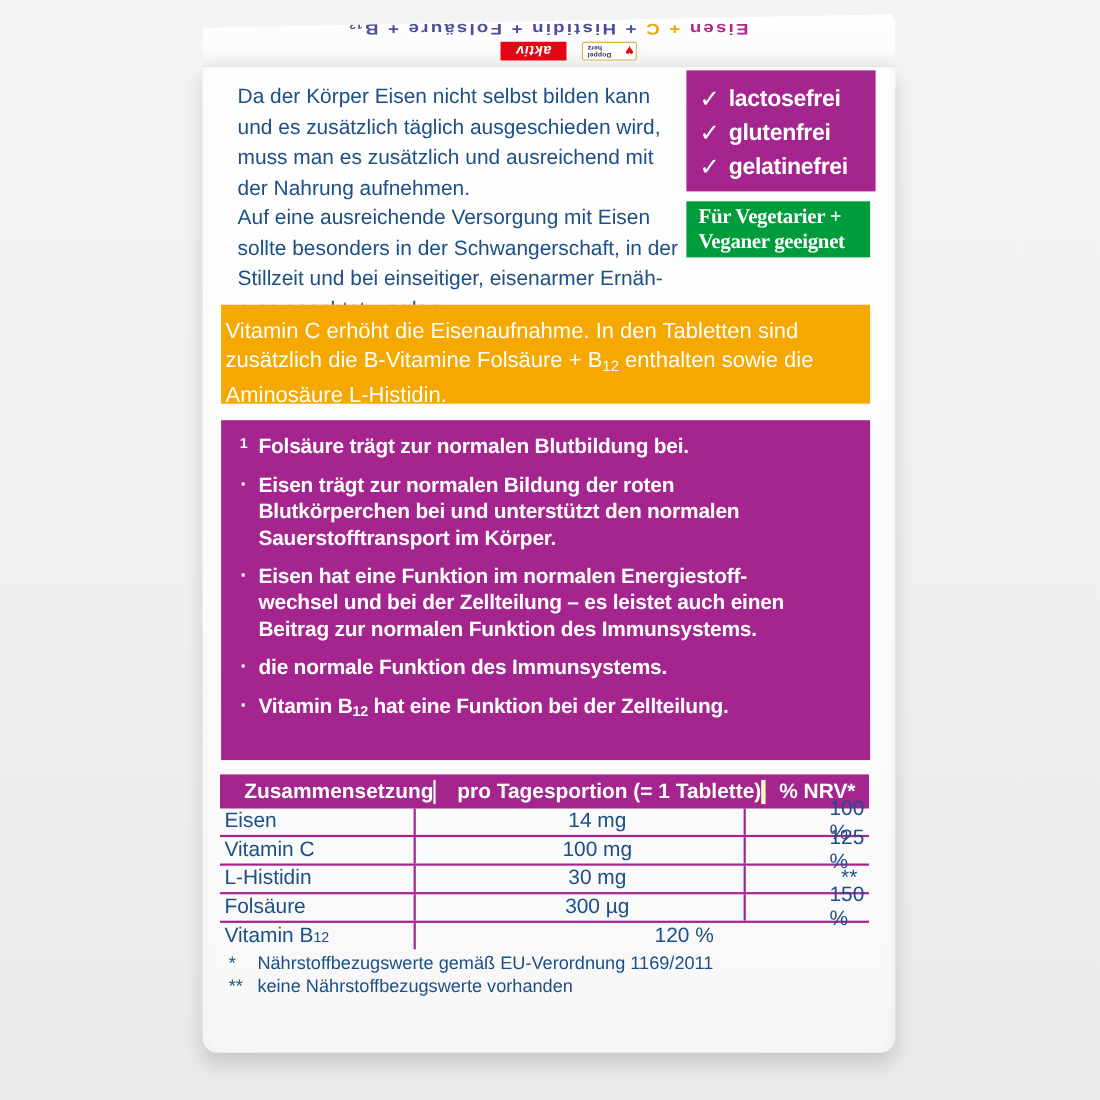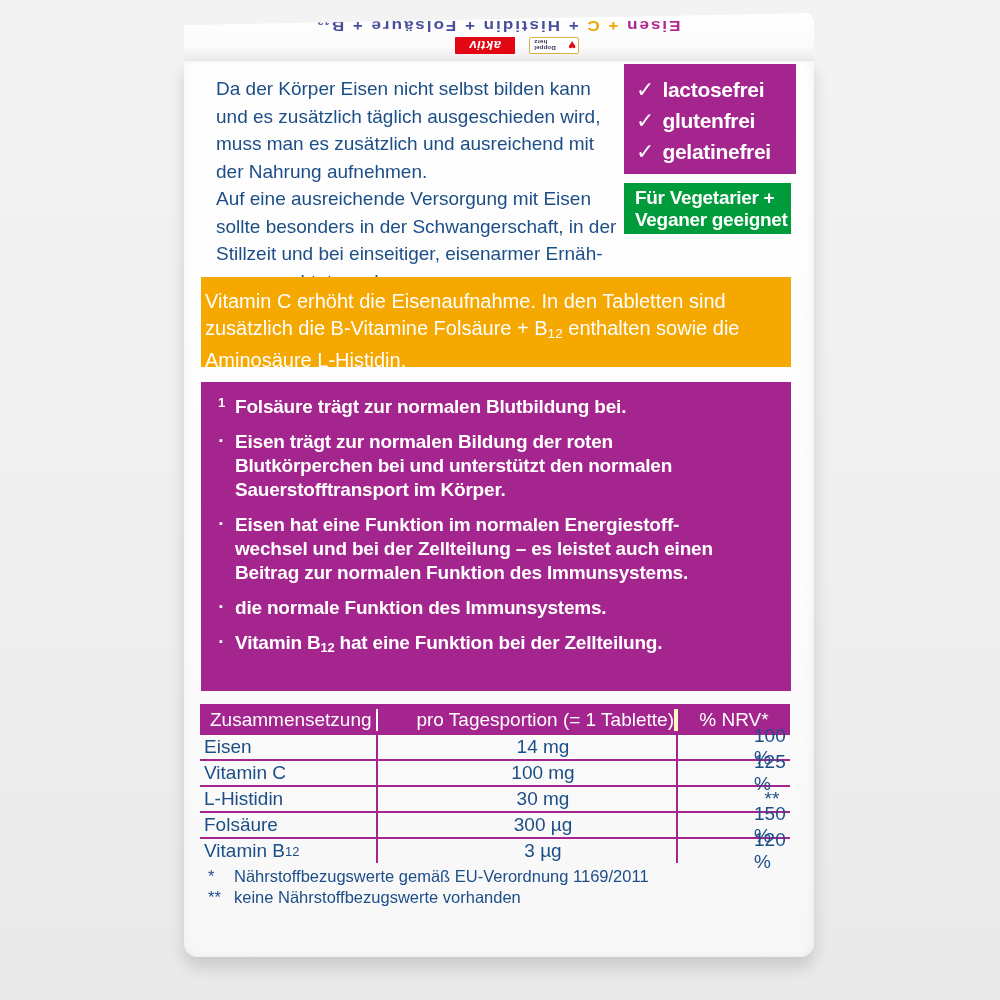--- a/index.html
+++ b/index.html
@@ -28,34 +28,34 @@
     border-radius:0 0 14px 14px;border-top:1px solid #e6e6e6;box-sizing:border-box;
     box-shadow:0 10px 16px rgba(0,0,0,.14),inset -4px 0 8px rgba(0,0,0,.03),inset 4px 0 8px rgba(0,0,0,.02);}
   .intro{position:absolute;left:32px;top:14px;width:412px;color:#1c4e87;
     font-size:19px;line-height:27.5px;font-weight:500;}
   .claims-box{position:absolute;left:440px;top:3px;width:172px;height:110px;
     background:#a5258e;box-sizing:border-box;padding:10px 0 0 12px;}
   .claim-row{display:flex;align-items:center;gap:8px;height:31px;color:#fff;}
   .claim-check{font-size:22px;font-weight:bold;line-height:22px;}
   .claim-label{font-size:21px;font-weight:bold;letter-spacing:-.3px;}
   .veggie-box{position:absolute;left:440px;top:122px;width:167px;height:51px;
-    background:#009b3a;box-sizing:border-box;padding:4px 0 0 11px;color:#fff;}
+    background:#009b3a;box-sizing:border-box;padding:4px 0 0 11px;color:#fff;font-family:Liberation Serif, serif;}
   .veggie-line{font-size:19px;line-height:22px;font-weight:bold;letter-spacing:-.3px;}
   .highlight-band{position:absolute;left:17px;top:216px;width:590px;height:90px;
     background:#f5a800;box-sizing:border-box;padding:11px 0 0 4px;color:#fff;}
   .highlight-line{font-size:20px;line-height:27px;font-weight:500;}
   .highlight-band sub,.benefit sub{font-size:.68em;vertical-align:-.25em;}
   .benefits-box{position:absolute;left:17px;top:321px;width:590px;height:309px;
     background:#a5258e;box-sizing:border-box;padding:13px 0 0 14px;color:#fff;overflow:hidden;}
   .benefit{display:flex;gap:7px;margin-bottom:11px;}
   .benefit-marker{width:13px;flex:0 0 13px;font-size:19px;font-weight:bold;text-align:center;}
   .benefit-marker sup{font-size:13px;vertical-align:.35em;}
   .benefit-text{font-size:19px;line-height:24px;font-weight:bold;letter-spacing:-.2px;}
   .ntable{position:absolute;left:16px;top:643px;width:590px;color:#1c4e87;}
-  .thead{display:flex;background:#a5258e;color:#fff;height:31px;align-items:center;font-weight:400;}
+  .thead{display:flex;background:#a5258e;color:#fff;height:31px;align-items:center;font-weight:700;padding-left:12px;}
   .th{box-sizing:border-box;font-size:19px;}
   .th1{flex:0 0 178px;padding-left:10px;border-right:2px solid #fff;}
   .th2{flex:0 0 300px;text-align:right;border-right:4px solid #fef9c3;}
   .th3{flex:1;text-align:center;}
   .trow{display:flex;height:24px;align-items:center;}
   .trow + .trow{border-top:2px solid #a5258e;}
   .tc{box-sizing:border-box;font-size:19px;height:100%;display:flex;align-items:center;padding-left:32px;}
   .tc.name{flex:0 0 178px;padding-left:4px;border-right:2px solid #a5258e;}
   .tc.amt{flex:0 0 300px;justify-content:center;border-right:2px solid #a5258e;}
   .tc.nrv{flex:1;justify-content:center;margin-left:44px;}
@@ -195,21 +195,20 @@
             <sub></sub>
           </div>
         <div class="tc amt">300 µg</div>
         <div class="tc nrv">150 %</div>
       </div>
       <div class="trow">
         <div class="tc name">
             <span>Vitamin B</span>
             <sub>12</sub>
           </div>
-        <div class="tc amt">3 µg</div>
         <div class="tc nrv">120 %</div>
       </div>
     </div>
 
     <div class="footnotes">
       <div class="footnote">
         <span class="fn-marker">*</span>
         <span>Nährstoffbezugswerte gemäß EU-Verordnung 1169/2011</span>
       </div>
       <div class="footnote">

